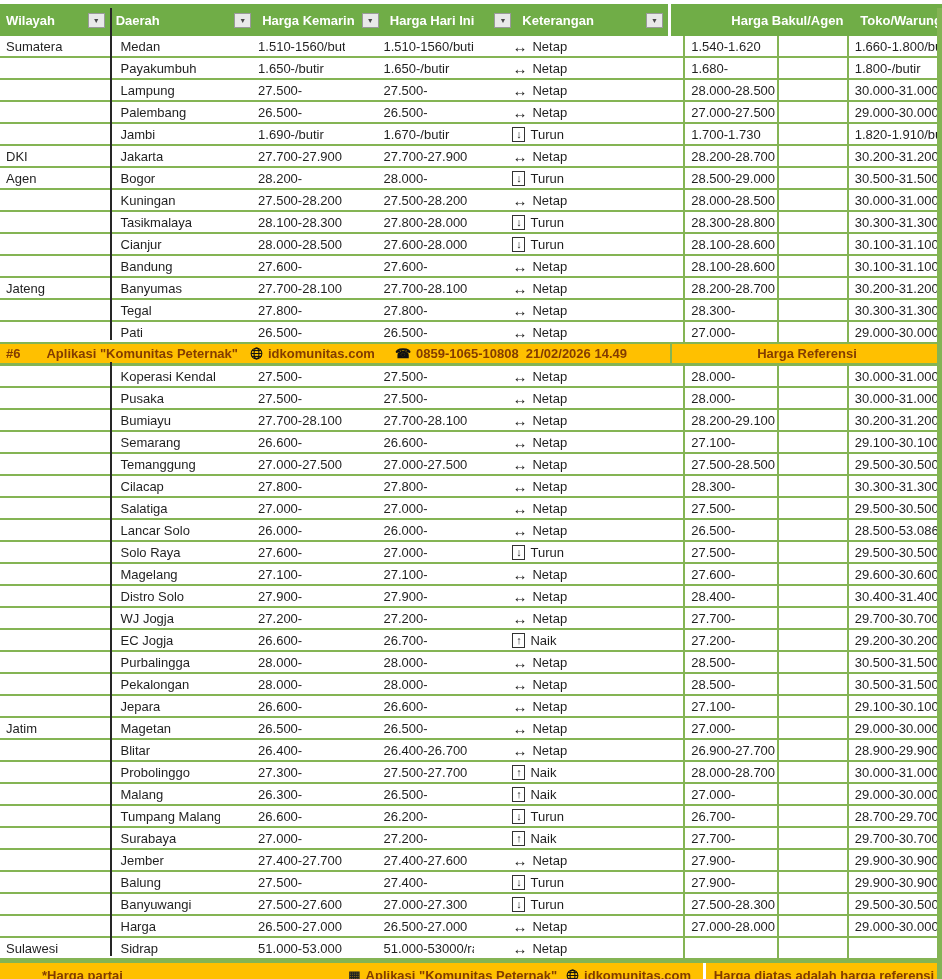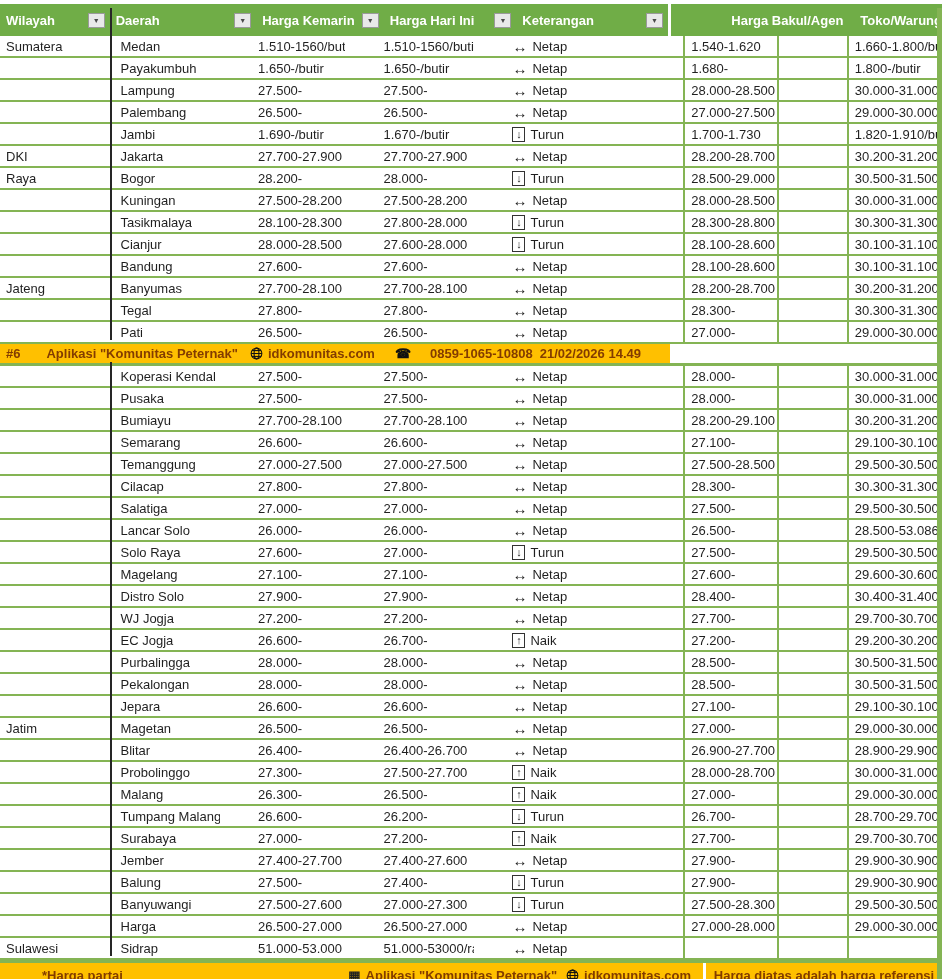--- a/index.html
+++ b/index.html
@@ -55,21 +55,21 @@
 
   
   .banner{display:flex;height:22px;border-bottom:3px solid var(--border-green);}
   .banner-left{width:670px;background:var(--banner-orange);display:flex;align-items:center;color:var(--banner-text);font-weight:600;font-size:13px;white-space:nowrap;}
   .banner-right{width:272px;background:var(--banner-orange);border-left:2px solid var(--border-green);display:flex;align-items:center;justify-content:center;color:var(--banner-text);font-weight:600;}
   .b-num{margin-left:6px;font-weight:bold;}
   .b-app{margin-left:26px;}
   .b-globe{margin-left:12px;}
   .b-web{margin-left:5px;}
   .b-phone-icon{margin-left:20px;color:#111;font-size:13px;}
-  .b-phone{margin-left:19px;}
+  .b-phone{margin-left:5px;}
   .b-date{margin-left:7px;}
 
   .footer{height:27px;border-top:3px solid var(--border-green);display:flex;background:var(--banner-orange);color:var(--banner-text);font-weight:600;padding-left:36px;}
   .footer-left{width:670px;display:flex;align-items:center;border-right:3px solid #fff;white-space:nowrap;}
   .f-partai{margin-left:6px;}
   .f-group{margin-left:auto;margin-right:12px;display:flex;align-items:center;}
   .f-app-icon{color:#222;margin-right:5px;font-size:13px;}
   .f-globe{margin:0 5px 0 9px;}
   .footer-right{flex:1;display:flex;align-items:center;justify-content:center;white-space:nowrap;}
   .globe-svg{width:13px;height:13px;display:block;}
@@ -278,21 +278,21 @@
           <span>28.200-28.700</span>
         </div>
     <div class="gutB"></div>
     <div class="c c-toko">
           <span>30.200-31.200</span>
         </div>
   </div>
 
   <div class="row">
     <div class="c c-wilayah">
-          <span>Raya</span>
+          <span>Agen</span>
         </div>
     <div class="c c-daerah">
           <span>Bogor</span>
         </div>
     <div class="c c-kemarin">
           <span>28.200-</span>
         </div>
     <div class="c c-hariini">
           <span>28.000-</span>
         </div>
@@ -513,20 +513,23 @@
               <line x1="2.3" y1="4.4" x2="13.7" y2="4.4"></line>
               <line x1="2.3" y1="11.6" x2="13.7" y2="11.6"></line>
             </g>
           </svg>
       </span>
       <span class="b-web">idkomunitas.com</span>
       <span class="b-phone-icon">☎</span>
       <span class="b-phone">0859-1065-10808</span>
       <span class="b-date">21/02/2026 14.49</span>
     </div>
+    <div class="banner-right">
+      <span>Harga Referensi</span>
+    </div>
   </div>
 
   <div>
   <div class="row">
     <div class="c c-wilayah">
           <span></span>
         </div>
     <div class="c c-daerah">
           <span>Koperasi Kendal</span>
         </div>

